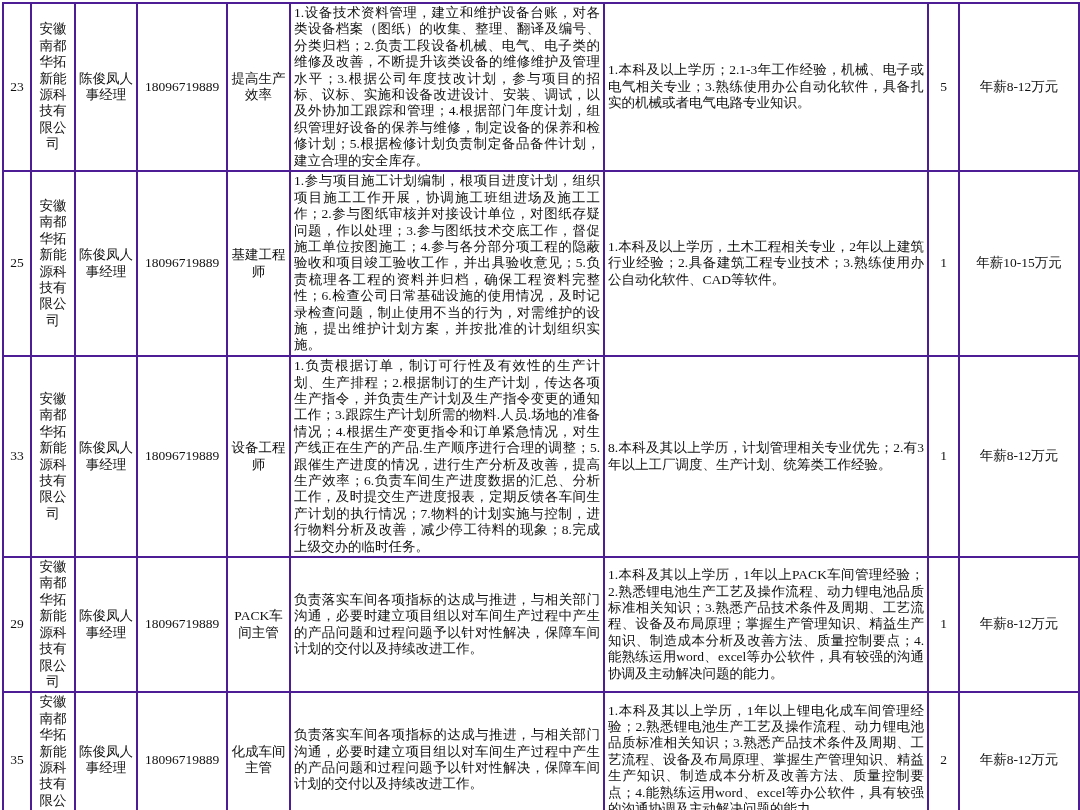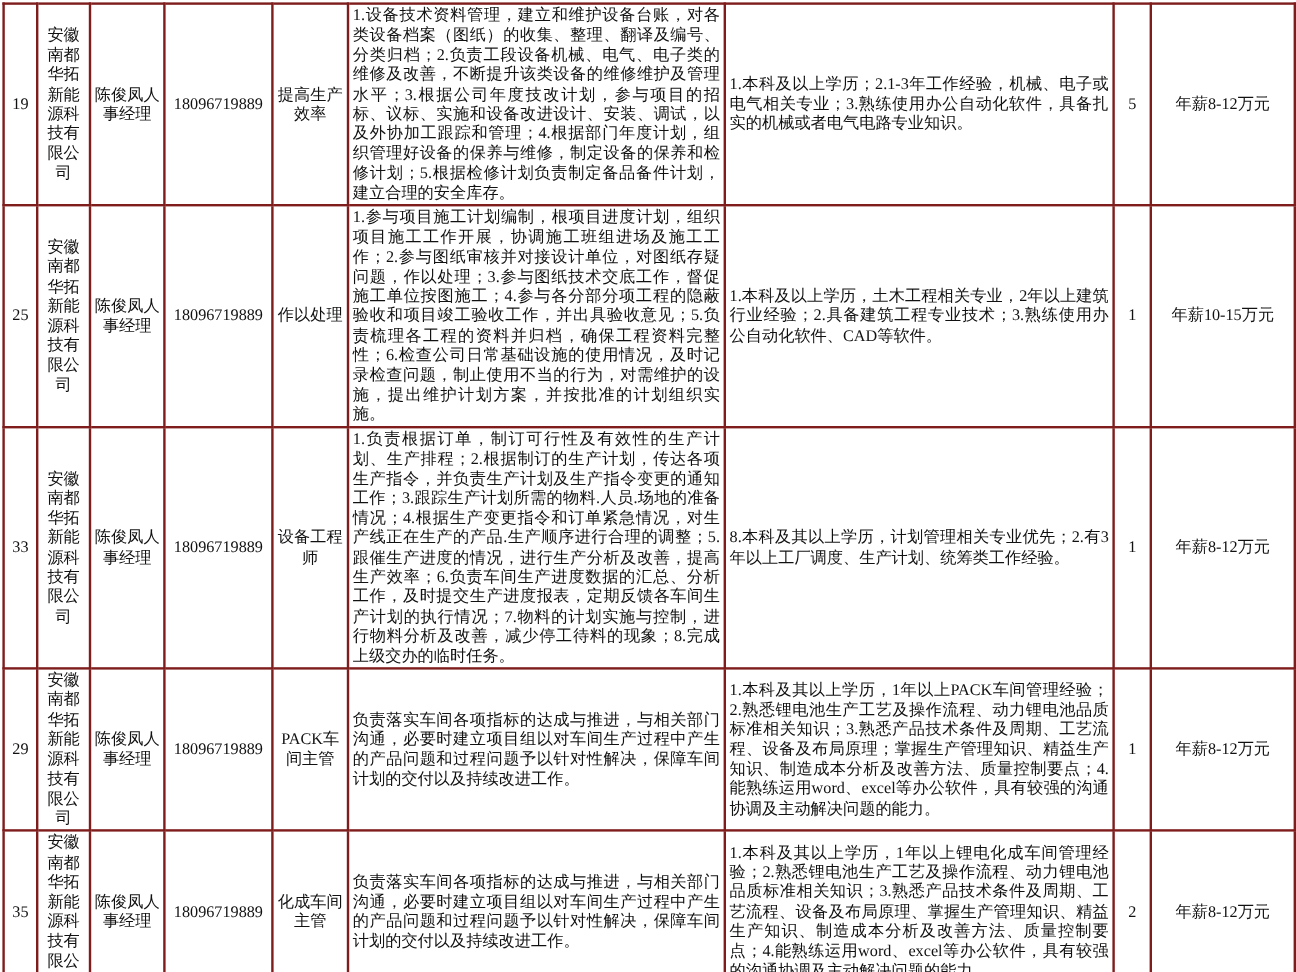--- a/index.html
+++ b/index.html
@@ -12,21 +12,21 @@
     font-family: "Liberation Serif", "DejaVu Serif", serif;
     color: #111111;
   }
   table.job-table {
     border-collapse: collapse;
     table-layout: fixed;
     margin: 2px 0 0 2px;
     width: 1076px;
   }
   td {
-    border: 2px solid #7f1d1d;
+    border: 2px solid #4c1d95;
     vertical-align: middle;
     font-size: 13.5px;
     line-height: 16.4px;
     padding: 1px 2px;
     overflow: hidden;
     word-break: break-all;
   }
   td.center { text-align: center; }
   td.longtext {
     text-align: justify;
@@ -57,36 +57,36 @@
       <col class="c-cont">
       <col class="c-phone">
       <col class="c-title">
       <col class="c-duty">
       <col class="c-req">
       <col class="c-count">
       <col class="c-sal">
   </colgroup>
   <tbody>
     <tr class="row-31">
-      <td class="center">19</td>
+      <td class="center">23</td>
       <td class="center">安徽南都华拓新能源科技有限公司</td>
       <td class="center">陈俊凤人事经理</td>
       <td class="center">18096719889</td>
       <td class="center">提高生产效率</td>
       <td class="longtext">1.设备技术资料管理，建立和维护设备台账，对各类设备档案（图纸）的收集、整理、翻译及编号、分类归档；2.负责工段设备机械、电气、电子类的维修及改善，不断提升该类设备的维修维护及管理水平；3.根据公司年度技改计划，参与项目的招标、议标、实施和设备改进设计、安装、调试，以及外协加工跟踪和管理；4.根据部门年度计划，组织管理好设备的保养与维修，制定设备的保养和检修计划；5.根据检修计划负责制定备品备件计划，建立合理的安全库存。</td>
       <td class="longtext">1.本科及以上学历；2.1-3年工作经验，机械、电子或电气相关专业；3.熟练使用办公自动化软件，具备扎实的机械或者电气电路专业知识。</td>
       <td class="center">5</td>
       <td class="center">年薪8-12万元</td>
     </tr>
     <tr class="row-32">
       <td class="center">25</td>
       <td class="center">安徽南都华拓新能源科技有限公司</td>
       <td class="center">陈俊凤人事经理</td>
       <td class="center">18096719889</td>
-      <td class="center">作以处理</td>
+      <td class="center">基建工程师</td>
       <td class="longtext">1.参与项目施工计划编制，根项目进度计划，组织项目施工工作开展，协调施工班组进场及施工工作；2.参与图纸审核并对接设计单位，对图纸存疑问题，作以处理；3.参与图纸技术交底工作，督促施工单位按图施工；4.参与各分部分项工程的隐蔽验收和项目竣工验收工作，并出具验收意见；5.负责梳理各工程的资料并归档，确保工程资料完整性；6.检查公司日常基础设施的使用情况，及时记录检查问题，制止使用不当的行为，对需维护的设施，提出维护计划方案，并按批准的计划组织实施。</td>
       <td class="longtext">1.本科及以上学历，土木工程相关专业，2年以上建筑行业经验；2.具备建筑工程专业技术；3.熟练使用办公自动化软件、CAD等软件。</td>
       <td class="center">1</td>
       <td class="center">年薪10-15万元</td>
     </tr>
     <tr class="row-33">
       <td class="center">33</td>
       <td class="center">安徽南都华拓新能源科技有限公司</td>
       <td class="center">陈俊凤人事经理</td>
       <td class="center">18096719889</td>

